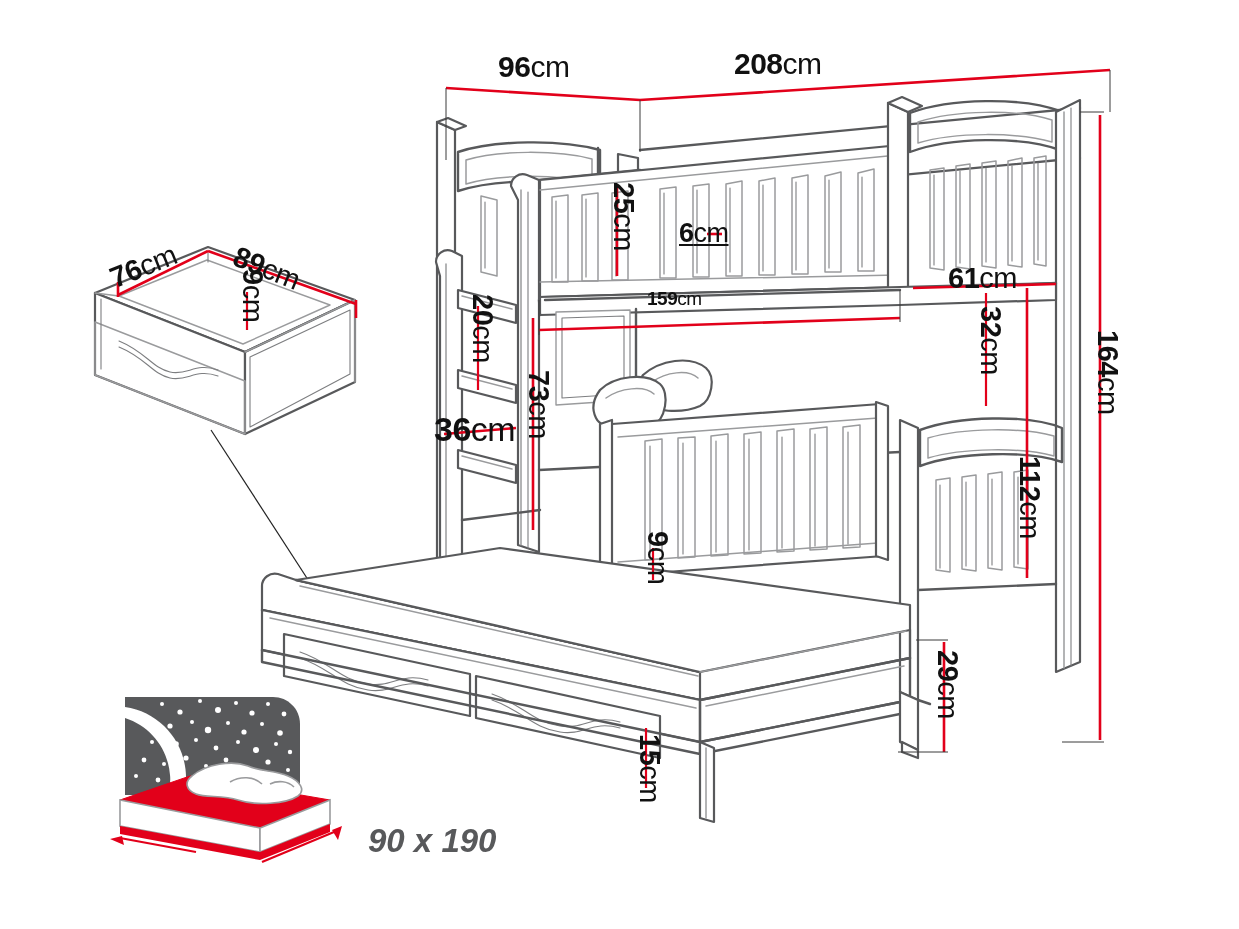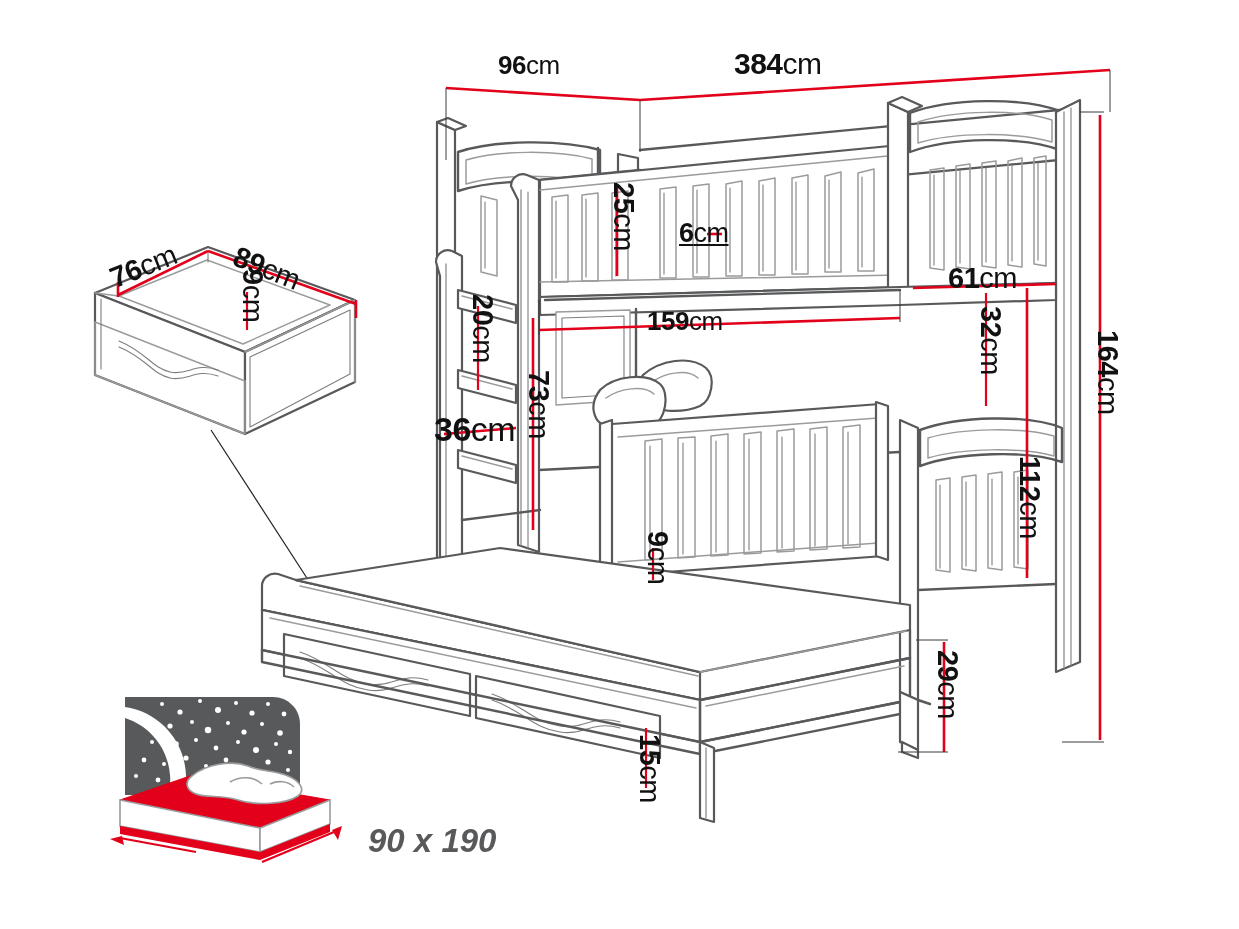--- a/index.html
+++ b/index.html
@@ -400,26 +400,26 @@
       <path fill="none" stroke="#9A9B9D" stroke-width="1.6" d="M230,782 C240,776 254,776 262,784"></path>
       <path fill="none" stroke="#9A9B9D" stroke-width="1.6" d="M270,784 C278,780 288,781 294,787"></path>
 
       <path class="redt" d="M120,838 L196,852"></path>
       <path fill="#E2001A" d="M122,836 L110,839 L124,845 Z"></path>
       <path class="redt" d="M262,862 L334,832"></path>
       <path fill="#E2001A" d="M332,830 L342,826 L338,840 Z"></path>
     </g>
   </svg>
 
-  <div class="dim-label" style="left:498px; top:52px; font-size:26px;">
+  <div class="dim-label" style="left:498px; top:52px; font-size:30px;">
     <span class="num">96</span><span class="unit">cm</span>
   </div>
 
   <div class="dim-label" style="left:734px; top:49px; font-size:30px;">
-    <span class="num">384</span><span class="unit">cm</span>
+    <span class="num">208</span><span class="unit">cm</span>
   </div>
 
   <div class="dim-label rot90" style="left:638px; top:182px; font-size:29px;">
     <span class="num">25</span><span class="unit">cm</span>
   </div>
 
   <div class="dim-label" style="left:679px; top:220px; font-size:27px;text-decoration:underline;">
     <span class="num">6</span><span class="unit">cm</span>
   </div>
 
@@ -428,21 +428,21 @@
   </div>
 
   <div class="dim-label rot90" style="left:1122px; top:330px; font-size:29px;">
     <span class="num">164</span><span class="unit">cm</span>
   </div>
 
   <div class="dim-label rot90" style="left:497px; top:294px; font-size:29px;">
     <span class="num">20</span><span class="unit">cm</span>
   </div>
 
-  <div class="dim-label" style="left:647px; top:308px; font-size:26px;">
+  <div class="dim-label" style="left:647px; top:289px; font-size:19px;">
     <span class="num">159</span><span class="unit">cm</span>
   </div>
 
   <div class="dim-label rot90" style="left:1005px; top:306px; font-size:29px;">
     <span class="num">32</span><span class="unit">cm</span>
   </div>
 
   <div class="dim-label rot90" style="left:553px; top:370px; font-size:29px;">
     <span class="num">73</span><span class="unit">cm</span>
   </div>

